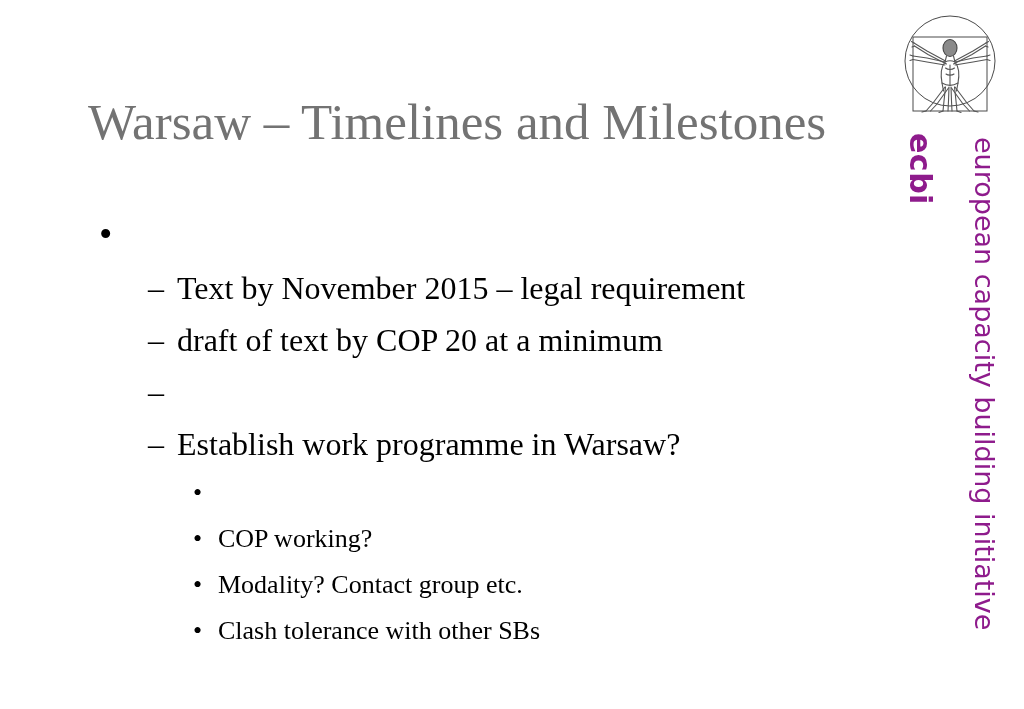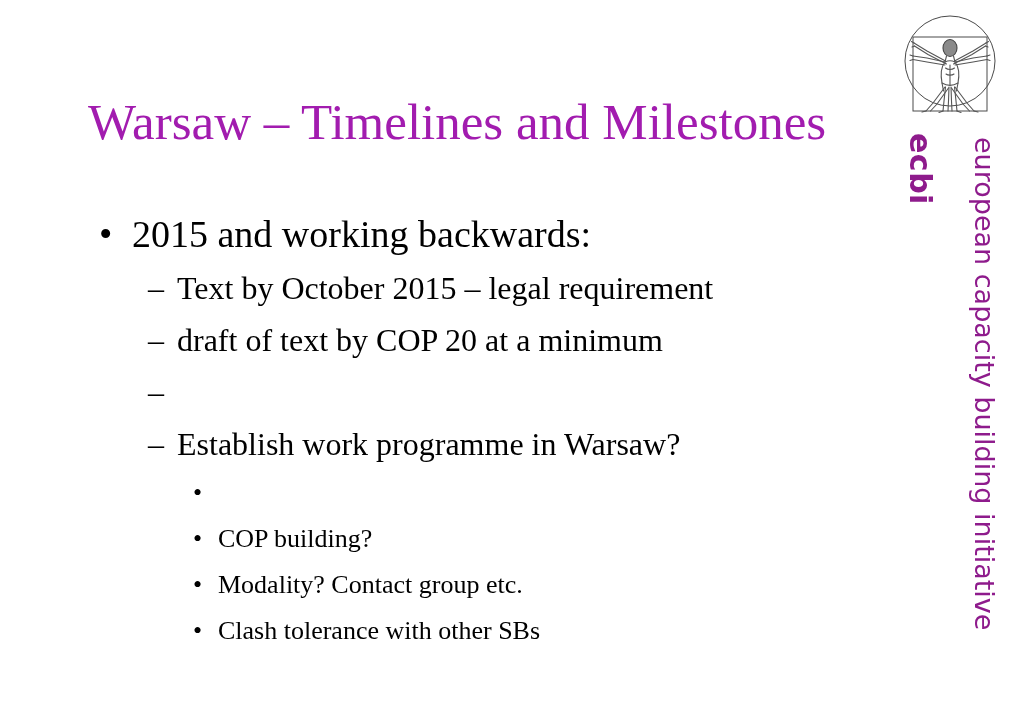--- a/index.html
+++ b/index.html
@@ -22,21 +22,21 @@
   
   #slide-title {
     position: absolute;
     left: 88px;
     top: 96px;
     width: 880px;
     font-family: "Liberation Serif", "DejaVu Serif", serif;
     font-size: 51px;
     line-height: 1.05;
     font-weight: normal;
-    color: #a21caf;
+    color: #737373;
     letter-spacing: 0px;
     white-space: nowrap;
     z-index: 3;
   }
 
   
   #body-list {
     position: absolute;
     left: 0;
     top: 206px;
@@ -148,26 +148,25 @@
 <body>
 
 <div id="slide">
 
   <div id="slide-title">Warsaw – Timelines and Milestones</div>
 
   <div id="body-list">
 
     <div class="bullet-row lvl1">
       <span class="marker">•</span>
-      <span class="bullet-text">2015 and working backwards:</span>
-    </div>
-
-    <div class="bullet-row lvl2">
-      <span class="marker">–</span>
-      <span class="bullet-text">Text by October 2015 – legal requirement</span>
+    </div>
+
+    <div class="bullet-row lvl2">
+      <span class="marker">–</span>
+      <span class="bullet-text">Text by November 2015 – legal requirement</span>
     </div>
 
     <div class="bullet-row lvl2">
       <span class="marker">–</span>
       <span class="bullet-text">draft of text by COP 20 at a minimum</span>
     </div>
 
     <div class="bullet-row lvl2">
       <span class="marker">–</span>
     </div>
@@ -176,21 +175,21 @@
       <span class="marker">–</span>
       <span class="bullet-text">Establish work programme in Warsaw?</span>
     </div>
 
     <div class="bullet-row lvl3">
       <span class="marker">•</span>
     </div>
 
     <div class="bullet-row lvl3">
       <span class="marker">•</span>
-      <span class="bullet-text">COP building?</span>
+      <span class="bullet-text">COP working?</span>
     </div>
 
     <div class="bullet-row lvl3">
       <span class="marker">•</span>
       <span class="bullet-text">Modality? Contact group etc.</span>
     </div>
 
     <div class="bullet-row lvl3">
       <span class="marker">•</span>
       <span class="bullet-text">Clash tolerance with other SBs</span>

